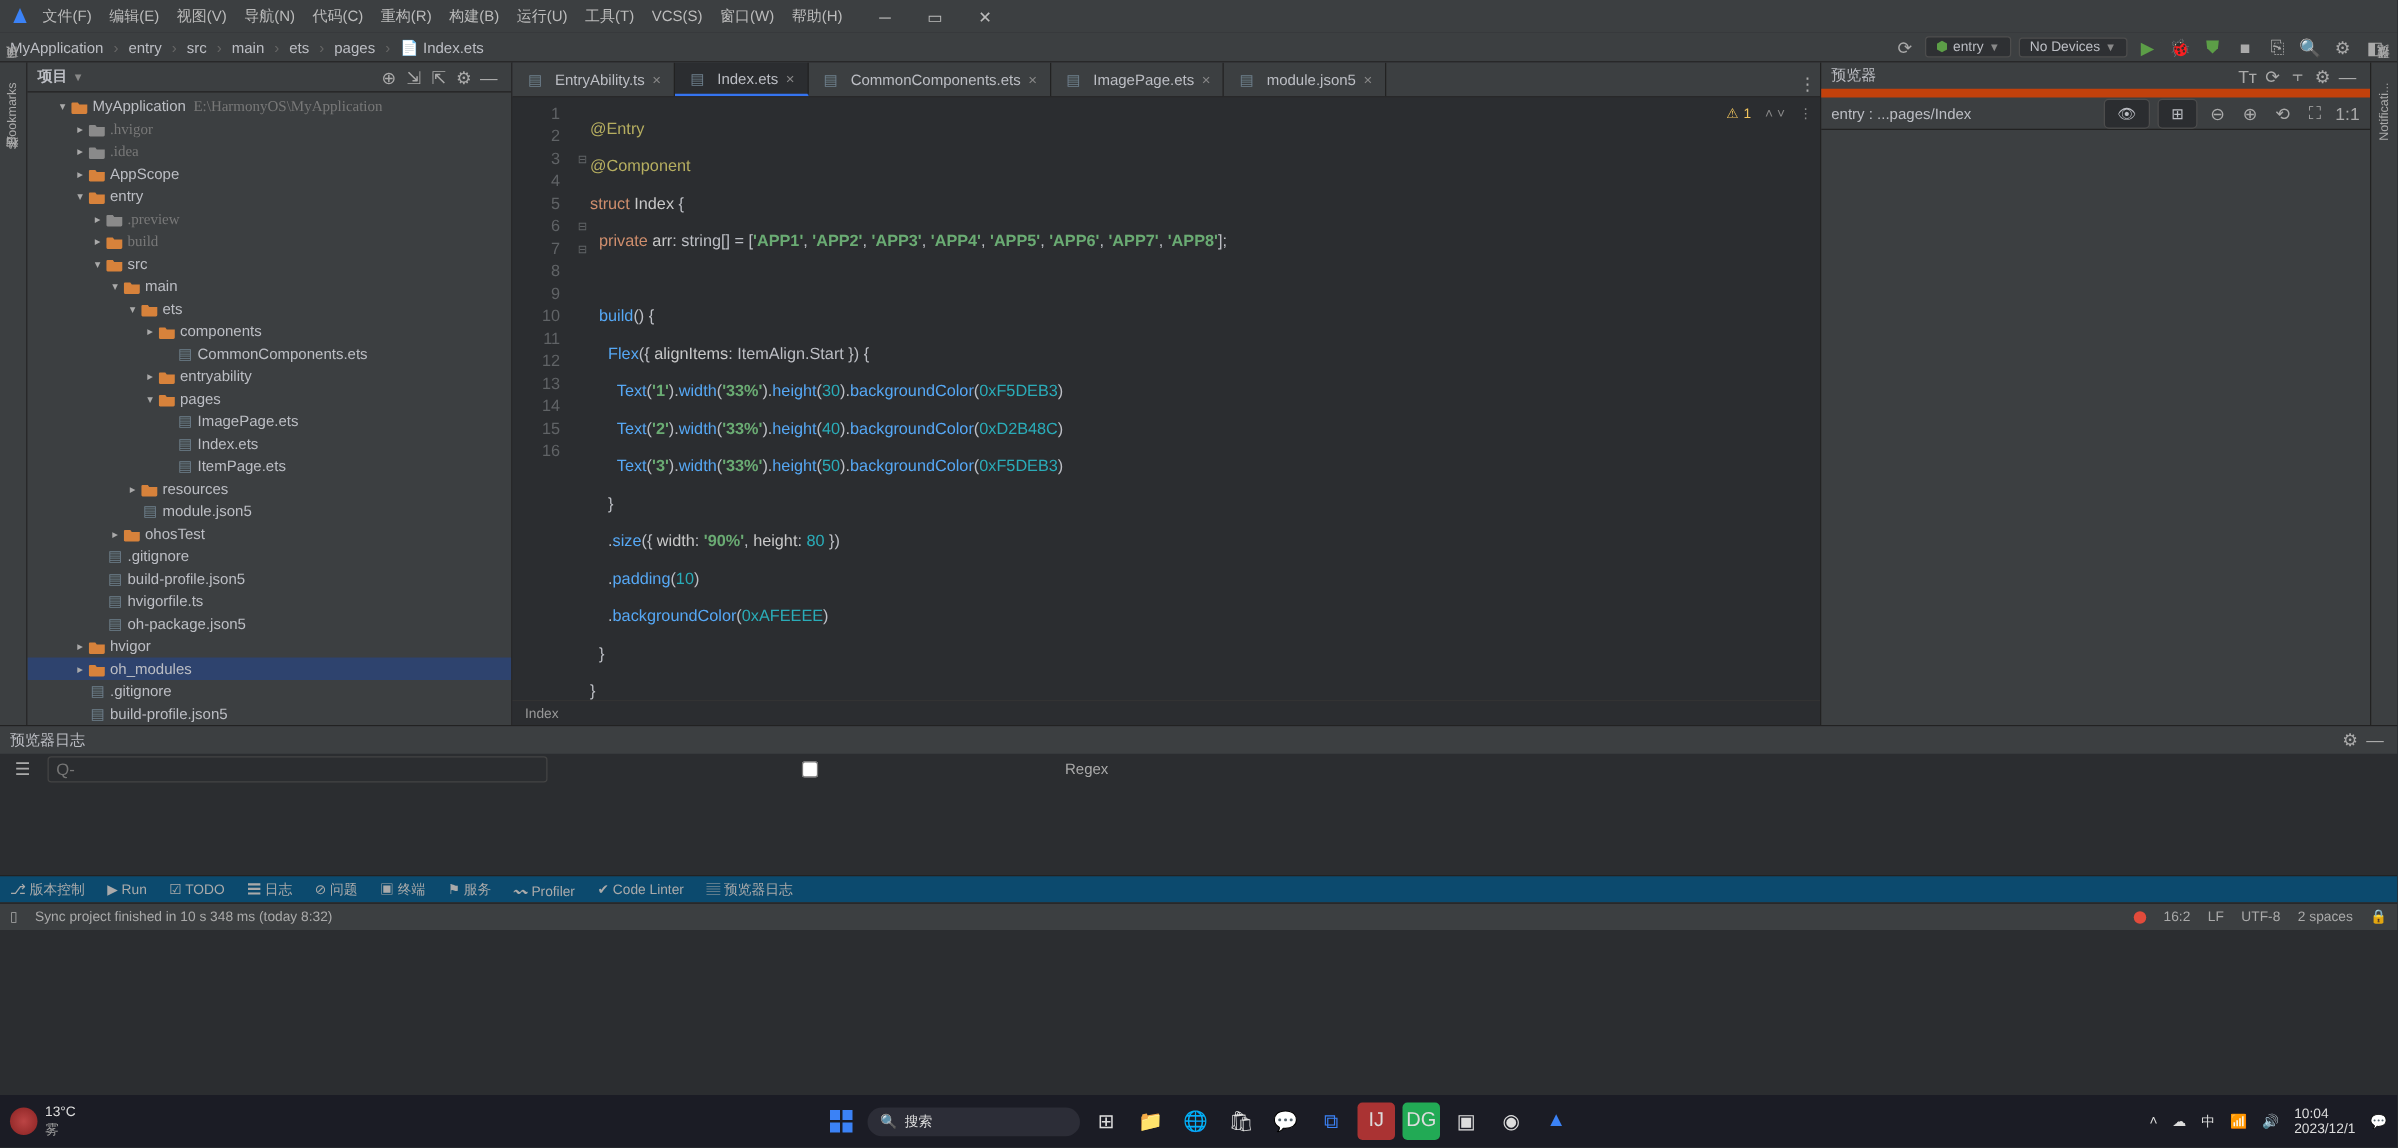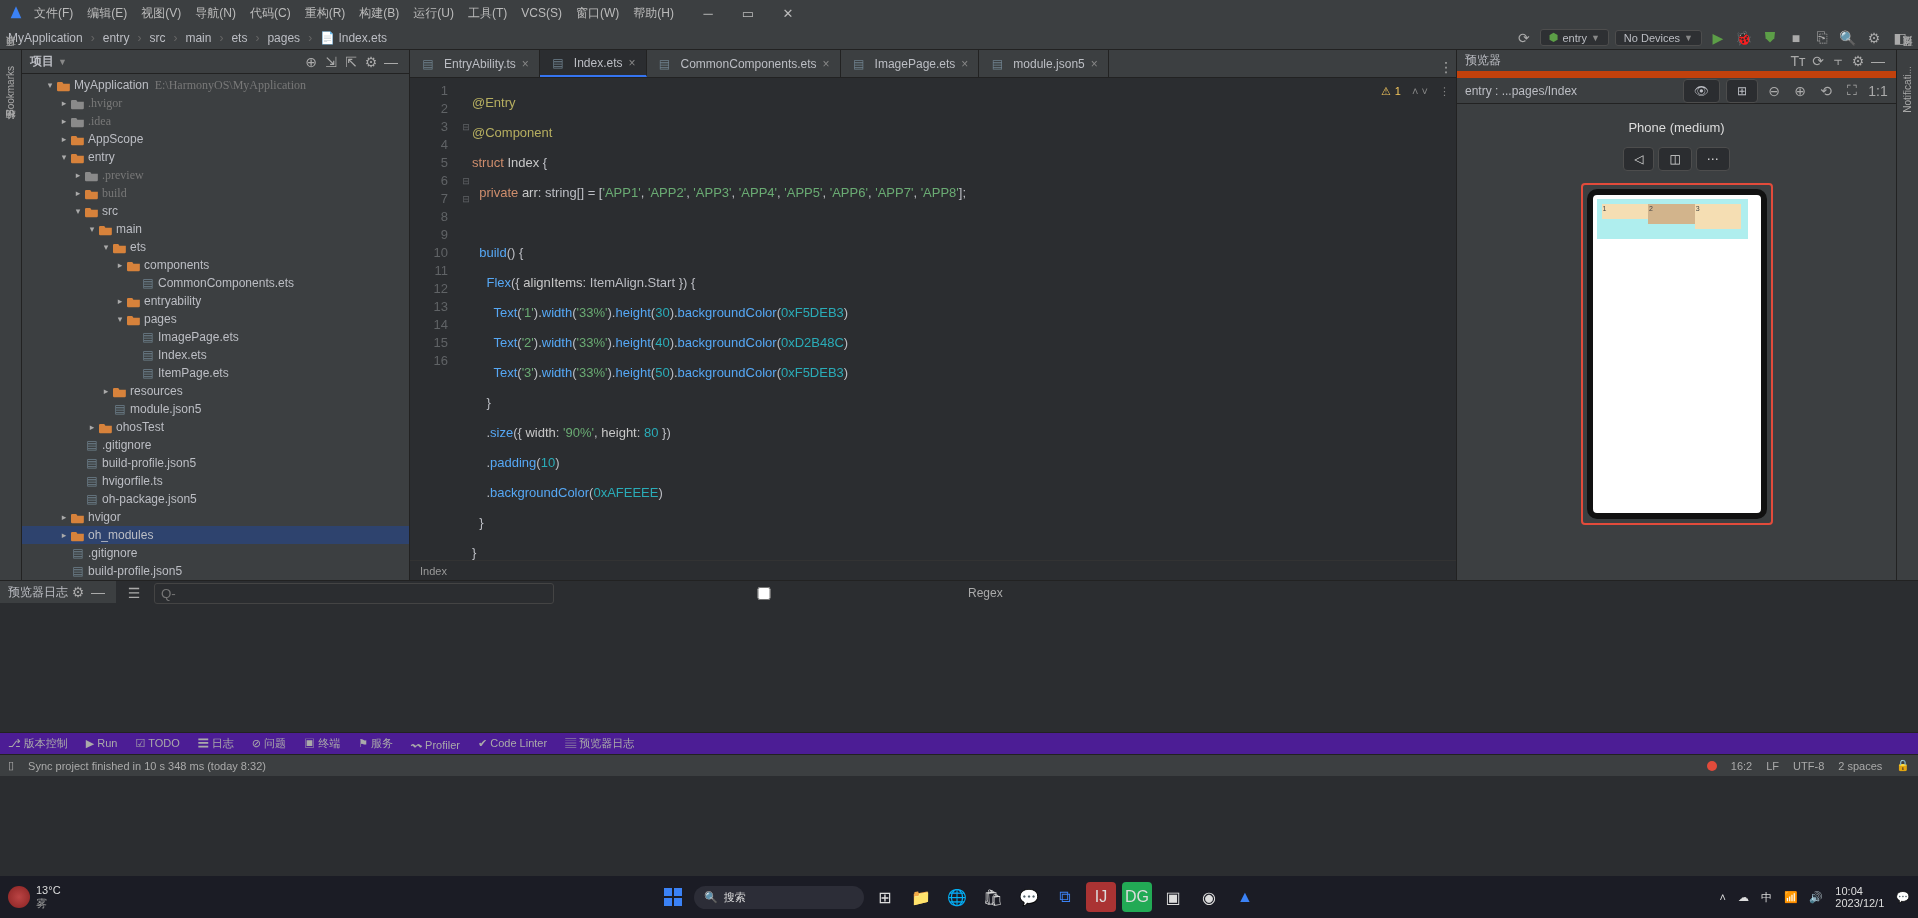--- a/index.html
+++ b/index.html
@@ -44,48 +44,48 @@
 .code-area { flex:1; display:flex; font-family:"JetBrains Mono",Consolas,monospace; font-size:13px; line-height:18px; overflow:hidden; position:relative; }
 .gutter { width:50px; background:#2b2d30; color:#606366; text-align:right; padding:4px 12px 4px 4px; user-select:none; }
 .gutter div { height:18px; }
 .fold-col { width:12px; color:#606366; padding-top:4px; }
 .fold-col div { height:18px; font-size:9px; text-align:center; }
 .code { padding-top:4px; white-space:pre; color:#bcbec4; }
 .code div { height:18px;margin-top:12px; }
 .kw { color:#cf8e6d; }
 .anno { color:#b6ae60; }
 .type { color:#c8c8c8; }
-.str { color:#6aab73; }
+.str { color:#6aab73;font-weight:bold; }
 .num { color:#2aacb8; }
 .fn { color:#56a8f5; }
 .op { color:#bcbec4; }
 .warn-strip { position:absolute; top:4px; right:6px; display:flex; align-items:center; gap:4px; color:#f2c55c; font-size:11px; }
 .breadcrumb-bottom { height:20px; background:#2b2d30; border-top:1px solid #333; padding:0 10px; display:flex; align-items:center; color:#999; font-size:11px; }
 .previewer { width:440px; background:#3c3f41; border-left:1px solid #222; display:flex; flex-direction:column; }
 .prev-head { height:28px; display:flex; align-items:center; padding:0 8px; border-bottom:7px solid #c2410c;text-align:right; }
 .prev-toolbar { height:26px; display:flex; align-items:center; padding:0 8px; gap:6px; font-size:12px; border-bottom:1px solid #222; }
 .prev-body { flex:1; display:flex; flex-direction:column; align-items:center; padding-top:16px; color:#ddd; }
 .device-label { font-size:13px; margin-bottom:12px; }
 .device-controls { display:flex; gap:4px; margin-bottom:12px; }
 .round-btn { background:#2b2d30; border:1px solid #4d4d4d; border-radius:4px; padding:4px 10px; display:flex; align-items:center; gap:2px; cursor:pointer; }
 .phone-wrap { border:2px solid #e24b3b; border-radius:4px; padding:4px; }
 .phone { width:180px; height:330px; background:#fff; border:6px solid #111; border-radius:10px; position:relative; }
 .flex-demo { margin:4px; width:90%; height:40px; background:#afeeee; padding:5px; display:flex; align-items:flex-start; }
 .flex-demo span { font-size:7px; color:#444; display:flex; align-items:flex-start; padding:1px; }
 .t1 { width:33%; height:15px; background:#f5deb3; }
 .t2 { width:33%; height:20px; background:#d2b48c; }
 .t3 { width:33%; height:25px; background:#f5deb3; }
 .right-rail { width:22px; background:#3c3f41; border-left:1px solid #222; display:flex; flex-direction:column; align-items:center; padding-top:4px; gap:12px; color:#aaa; font-size:10px; }
-.log-panel { height:152px; border-top:1px solid #222; background:#2b2d30; display:flex; }
+.log-panel { height:120px; border-top:1px solid #222; background:#2b2d30; display:flex; flex-direction:column; }
 .log-head { height:22px; background:#3c3f41; display:flex; align-items:center; padding:0 8px; font-size:12px; }
 .log-search { height:24px; display:flex; align-items:center; padding:4px 8px; gap:10px; }
 .log-search input { flex:0 0 400px; background:#2b2d30; border:1px solid #444; color:#bcbec4; padding:2px 6px; border-radius:3px; }
 .log-search label { display:flex; align-items:center; gap:4px; color:#aaa; }
 .log-body { flex:1; }
-.bottom-tabs { height:22px; background:#4c1d95; border-top:1px solid #222; display:flex; align-items:center; padding:0 8px; gap:18px; font-size:11px; color:#aaa; }
+.bottom-tabs { height:22px; background:#0c4a6e; border-top:1px solid #222; display:flex; align-items:center; padding:0 8px; gap:18px; font-size:11px; color:#aaa; }
 .bottom-tabs span { cursor:pointer; display:flex; align-items:center; gap:3px; }
 .status-bar { height:22px; background:#3c3f41; border-top:1px solid #222; display:flex; align-items:center; padding:0 8px; font-size:11px; color:#aaa; }
 .status-bar .spacer { flex:1; }
 .status-bar span { margin-left:14px; }
 .taskbar { position:absolute; bottom:0; left:0; right:0; height:42px; background:#1b1c25; display:flex; align-items:center; padding:0 8px; color:#ddd; font-size:11px; }
 .taskbar .center { position:absolute; left:50%; transform:translateX(-50%); display:flex; gap:6px; align-items:center; }
 .taskbar .t-icon { width:30px; height:30px; border-radius:4px; display:flex; align-items:center; justify-content:center; font-size:16px; cursor:pointer; }
 .searchbox { display:flex; align-items:center; gap:6px; background:#2c2d37; border-radius:16px; padding:4px 14px 4px 10px; width:170px; }
 .taskbar .right { margin-left:auto; display:flex; align-items:center; gap:12px; }
 .weather { display:flex; align-items:center; gap:6px; }
@@ -430,37 +430,20 @@
       <span>entry : ...pages/Index</span>
       <span style="flex:1"></span>
       <span class="round-btn">👁</span>
       <span class="round-btn">⊞</span>
       <span class="icon-btn">⊖</span>
       <span class="icon-btn">⊕</span>
       <span class="icon-btn">⟲</span>
       <span class="icon-btn">⛶</span>
       <span class="icon-btn">1:1</span>
     </div>
-    <div class="prev-body">
-      <div class="device-label">Phone (medium)</div>
-      <div class="device-controls">
-        <div class="round-btn">◁</div>
-        <div class="round-btn">◫</div>
-        <div class="round-btn">⋯</div>
-      </div>
-      <div class="phone-wrap">
-        <div class="phone">
-          <div class="flex-demo">
-            <span class="t1">1</span>
-            <span class="t2">2</span>
-            <span class="t3">3</span>
-          </div>
-        </div>
-      </div>
-    </div>
   </div>
 
   <div class="right-rail">
     <span class="rotated">预览器</span>
     <span class="rotated">Notificati...</span>
   </div>
 </div>
 
 <div class="log-panel">
   <div class="log-head">

